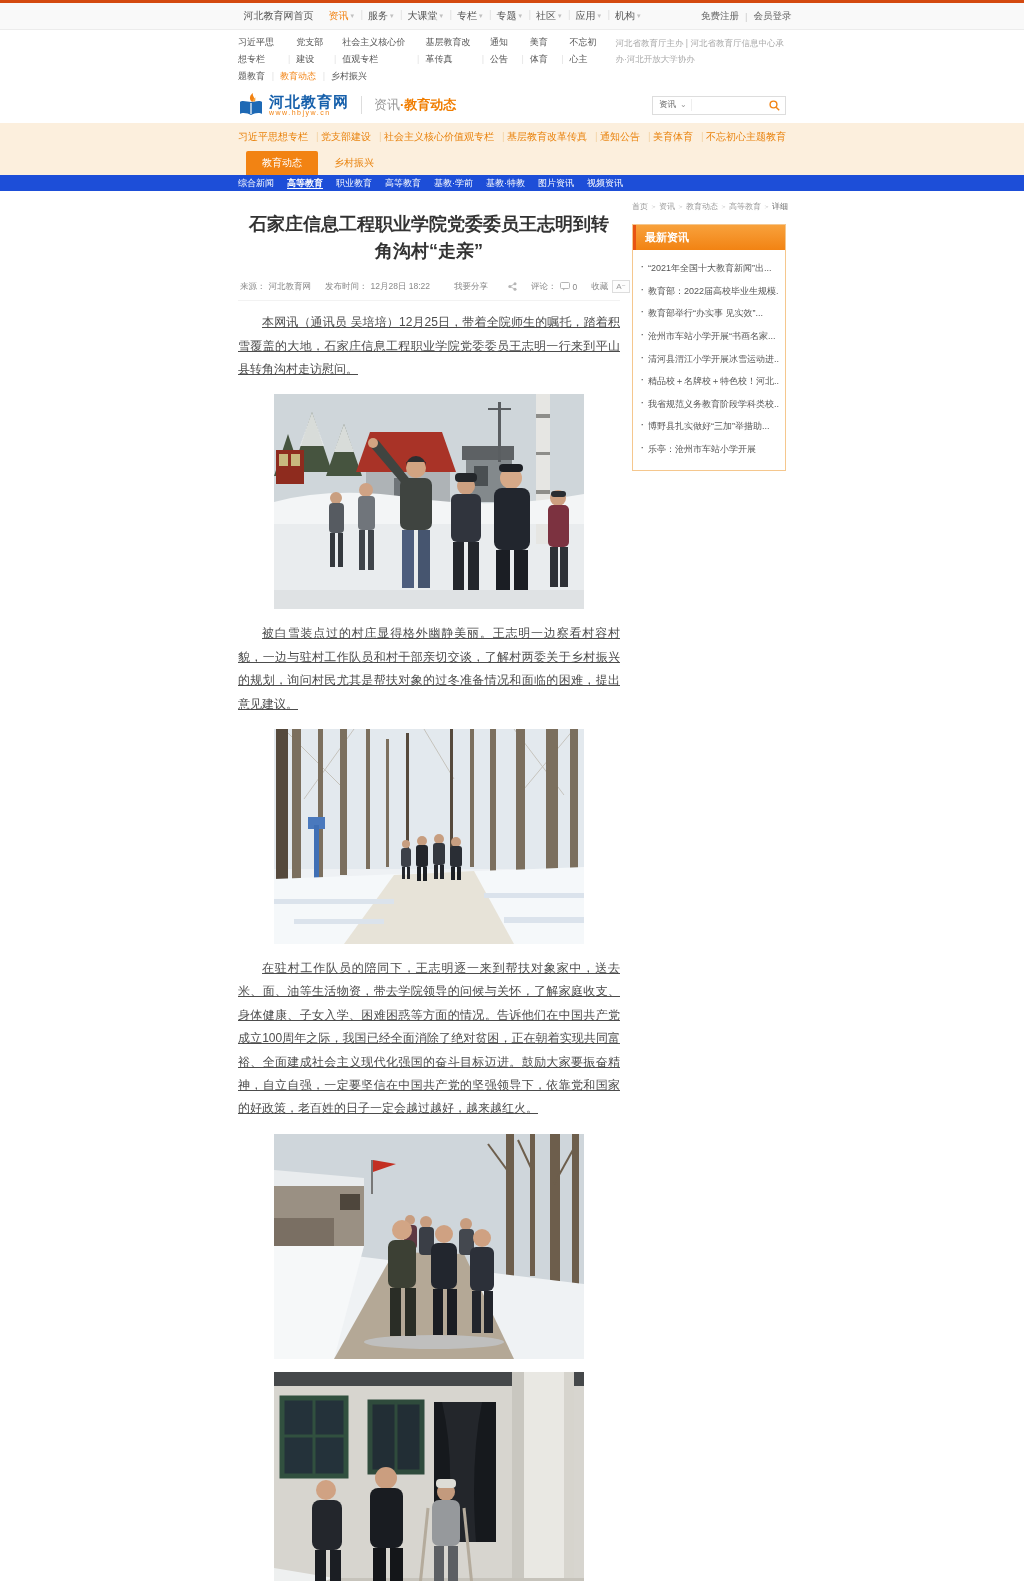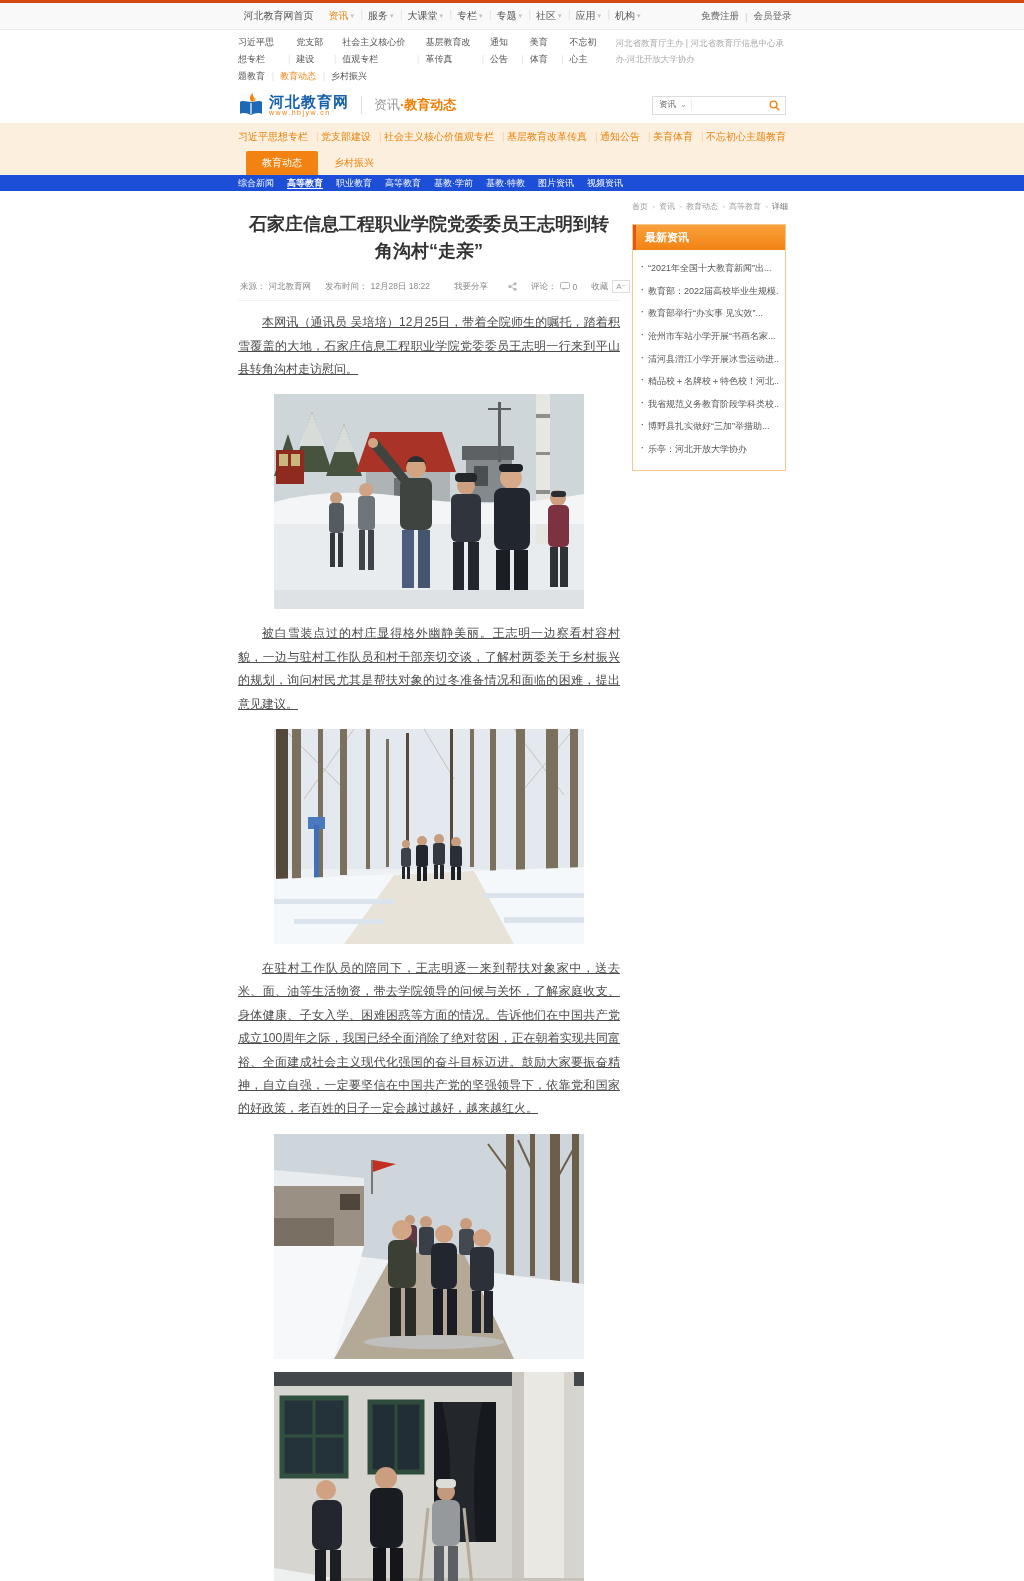--- a/index.html
+++ b/index.html
@@ -480,19 +480,19 @@
         <div class="sidebox-header">最新资讯</div>
         <ul class="sidelist">
           <li>“2021年全国十大教育新闻”出...</li>
           <li>教育部：2022届高校毕业生规模...</li>
           <li>教育部举行“办实事 见实效”...</li>
           <li>沧州市车站小学开展“书画名家...</li>
           <li>清河县渭江小学开展冰雪运动进...</li>
           <li>精品校＋名牌校＋特色校！河北...</li>
           <li>我省规范义务教育阶段学科类校...</li>
           <li>博野县扎实做好“三加”举措助...</li>
-          <li>乐亭：河北开放大学协办</li>
+          <li>乐亭：沧州市车站小学开展</li>
         </ul>
       </div>
     </div>
 
   </div>
 </div>
 
 </body></html>

